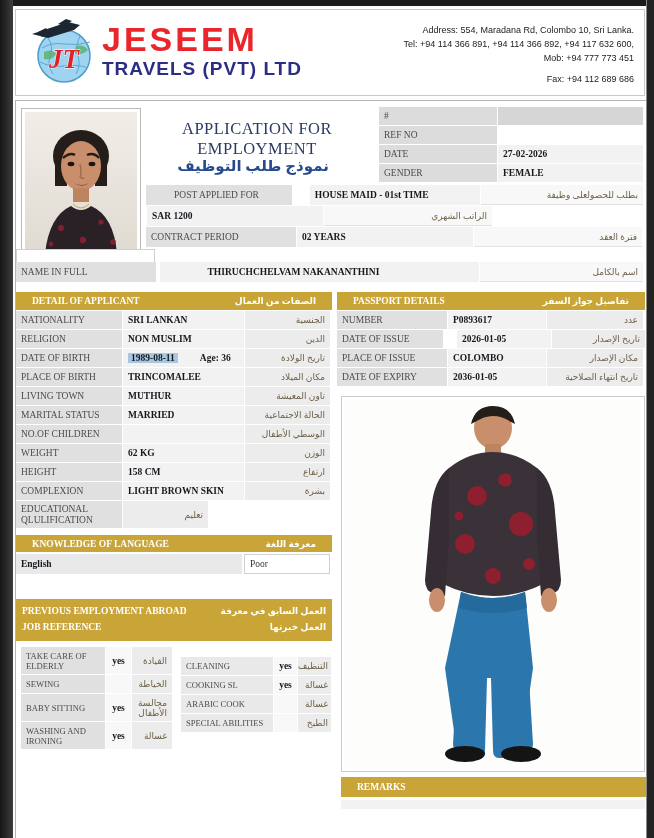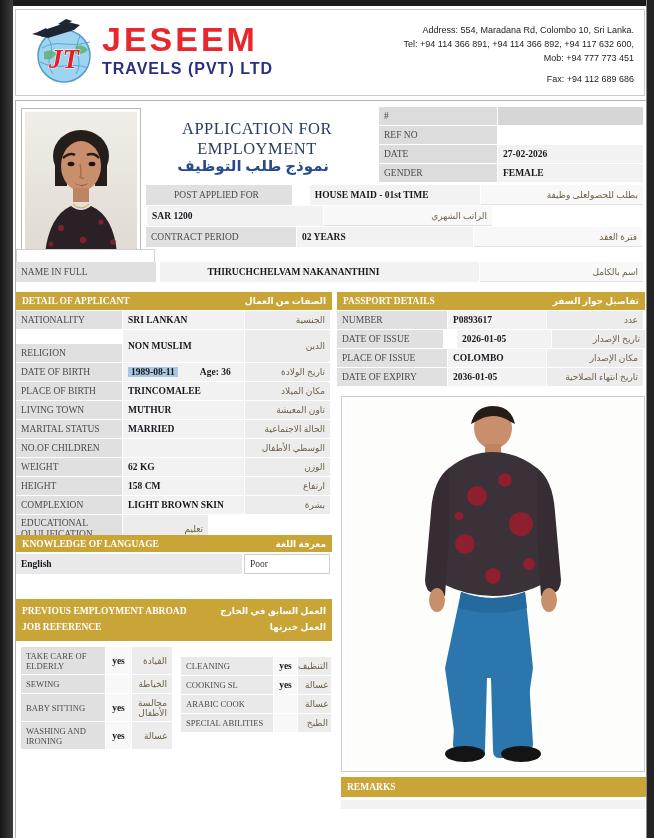--- a/index.html
+++ b/index.html
@@ -12,21 +12,21 @@
   .frame-top{position:absolute;left:0;top:0;width:654px;height:6px;background:#1b1b1b;z-index:50;}
   .frame-left{position:absolute;left:0;top:0;width:13px;height:838px;background:linear-gradient(90deg,#161616,#3d3d3d);z-index:50;}
   .frame-right{position:absolute;left:646px;top:0;width:8px;height:838px;background:#232323;border-left:1px solid #8a8a8a;z-index:50;}
   .page-bg{position:absolute;left:13px;top:6px;width:633px;height:832px;background:#fdfdfd;}
 
   
   #header-box{position:absolute;left:15px;top:9px;width:628px;height:85px;background:#fff;border:1px solid #c9c9c9;}
   #logo{position:absolute;left:12px;top:8px;width:70px;height:68px;}
   #company{position:absolute;left:86px;top:12px;}
   #company .nm{font-family:"Liberation Sans",sans-serif;font-size:34px;font-weight:800;color:#e8262c;letter-spacing:3px;line-height:34px;}
-  #company .sub{font-family:"Liberation Sans",sans-serif;font-size:16px;font-weight:800;color:#2b2e83;letter-spacing:1px;line-height:22px;margin-top:2px;}
+  #company .sub{font-family:"Liberation Sans",sans-serif;font-size:19px;font-weight:800;color:#2b2e83;letter-spacing:1px;line-height:22px;margin-top:2px;}
   #contact{position:absolute;right:10px;top:13px;width:240px;text-align:right;
     font-family:"Liberation Sans",sans-serif;font-size:9px;color:#222;line-height:14px;}
   #contact .fax{margin-top:7px;}
 
   
   #content-box{position:absolute;left:15px;top:100px;width:630px;height:738px;background:#fff;border:1px solid #b5b5b5;}
 
   .abs{position:absolute;}
   .photo-box{border:1px solid #b9b9b9;background:#fff;padding:3px;box-sizing:border-box;}
 
@@ -34,21 +34,21 @@
   .doc-title-ar{font-size:15px;font-weight:bold;color:#274a8f;text-align:center;}
 
   .trow{display:flex;margin-bottom:1px;}
   .tcell{box-sizing:border-box;padding:2px 5px;font-size:9.5px;display:flex;align-items:center;min-height:18px;}
   .lbl{background:#e0e0e0;color:#4c4c4c;}
   .val{background:#f2f2f2;color:#15181d;font-weight:bold;}
   .arc{background:#ececec;color:#6f6149;justify-content:flex-end;text-align:right;font-size:9px;}
   .arc-light{background:#f8f8f8;border-bottom:1px solid #e2e2e2;}
 
   .goldhdr{background:#c9a437;color:#fff;font-weight:bold;font-size:9.5px;
-    display:flex;justify-content:space-between;align-items:center;padding:0 6px;height:18px;}
+    display:flex;justify-content:space-between;align-items:center;padding:0 16px;height:18px;}
   .goldhdr .ar{font-size:9px;font-weight:bold;}
   .goldhdr2{background:#c9a437;color:#fff;font-weight:bold;font-size:9.5px;padding:4px 6px;box-sizing:border-box;}
   .goldhdr2 .ln{display:flex;justify-content:space-between;line-height:16px;}
   .goldhdr2 .ar{font-size:9px;}
 
   .hl{background:#a9c7e1;padding:0 3px;}
   .age{margin-left:22px;font-weight:bold;}
 
   .poor-cell{background:#fff;border:1px solid #cfcfcf;color:#333;font-weight:normal;}
   .yescell{background:#f8f8f8;color:#15181d;font-weight:bold;justify-content:center;}
@@ -174,21 +174,21 @@
       <span>DETAIL OF APPLICANT</span>
       <span class="ar">الصفات من العمال</span>
     </div>
 
     <div class="trow">
       <div class="tcell lbl" style="width:106px;">NATIONALITY</div>
       <div class="tcell val" style="width:121px;margin-left:1px;">SRI LANKAN</div>
       <div class="tcell arc" style="width:85px;margin-left:1px;">الجنسية</div>
     </div>
     <div class="trow">
-      <div class="tcell lbl" style="width:106px;margin-top:14px;">RELIGION</div>
+      <div class="tcell lbl" style="width:106px;">RELIGION</div>
       <div class="tcell val" style="width:121px;margin-left:1px;">NON MUSLIM</div>
       <div class="tcell arc" style="width:85px;margin-left:1px;">الدين</div>
     </div>
     <div class="trow">
       <div class="tcell lbl" style="width:106px;">DATE OF BIRTH</div>
       <div class="tcell val" style="width:121px;margin-left:1px;">
         <span class="hl">1989-08-11</span>
         <span class="age">Age: 36</span>
       </div>
       <div class="tcell arc" style="width:85px;margin-left:1px;">تاريخ الولادة</div>
@@ -295,21 +295,21 @@
     </div>
     <div class="trow">
       <div class="tcell" style="width:226px;min-height:20px;background:#e9e9e9;font-weight:bold;color:#15181d;">English</div>
       <div class="tcell poor-cell" style="width:86px;min-height:20px;margin-left:2px;">Poor</div>
     </div>
   </div>
 
   <div class="abs goldhdr2" style="left:0px;top:498px;width:316px;height:42px;">
     <div class="ln">
       <span>PREVIOUS EMPLOYMENT ABROAD</span>
-      <span class="ar">العمل السابق في الخارج</span>
+      <span class="ar">العمل السابق في معرفة</span>
     </div>
     <div class="ln">
       <span>JOB REFERENCE</span>
       <span class="ar">العمل خبرتها</span>
     </div>
   </div>
 
   <div class="abs" style="left:5px;top:546px;width:152px;">
     <div class="trow">
       <div class="tcell lbl sk-lbl" style="width:84px;min-height:27px;">TAKE CARE OF ELDERLY</div>

